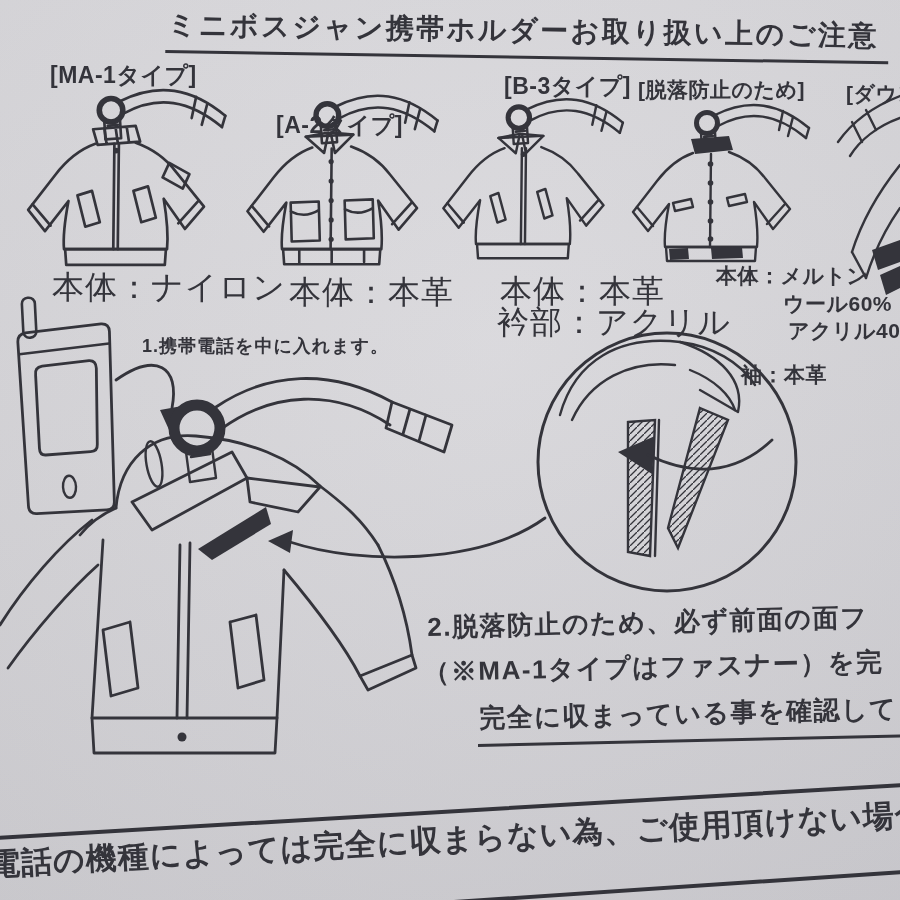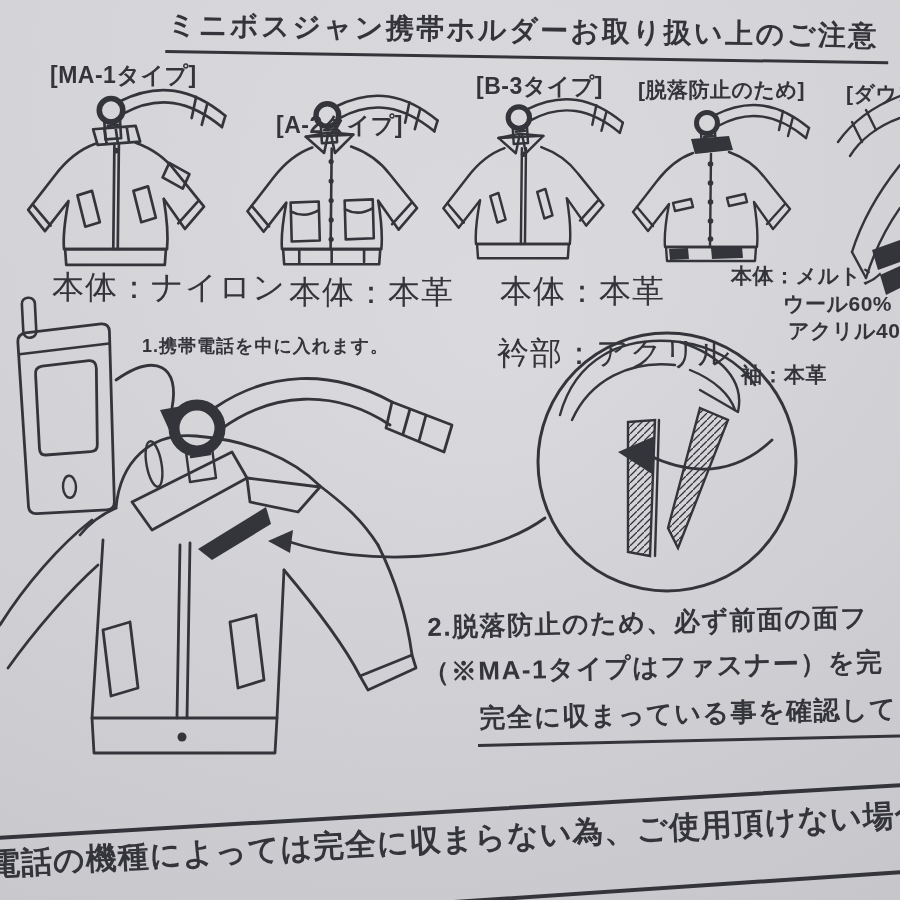--- a/index.html
+++ b/index.html
@@ -195,29 +195,29 @@
   <g>
     <path class="rule" d="M-4,838 L904,785"></path>
     <path class="rule" d="M424,904 L903,872"></path>
   </g>
 </svg>
 
 <div class="abs ink" id="page-title">ミニボスジャン携帯ホルダーお取り扱い上のご注意</div>
 
 <div class="abs type-label" style="left:50px;top:60px;">[MA-1タイプ]</div>
 <div class="abs type-label" style="left:276px;top:66px;margin-top:44px;">[A-2タイプ]</div>
-<div class="abs type-label" style="left:476px;top:71px;">[B-3タイプ]</div>
+<div class="abs type-label" style="left:504px;top:71px;">[B-3タイプ]</div>
 <div class="abs type-label" style="left:638px;top:76px;font-size:21px;">[脱落防止のため]</div>
 <div class="abs type-label" style="left:846px;top:80px;font-size:21px;">[ダウン</div>
 
 <div class="abs mat" style="left:52px;top:266px;">本体：ナイロン</div>
 <div class="abs mat" style="left:289px;top:271px;">本体：本革</div>
 <div class="abs mat" style="left:500px;top:270px;">本体：本革</div>
-<div class="abs mat" style="left:497px;top:301px;margin-top:31px;">衿部：アクリル</div>
-<div class="abs mat-sm" style="left:731px;top:262px;">本体：メルトン</div>
+<div class="abs mat" style="left:497px;top:301px;">衿部：アクリル</div>
+<div class="abs mat-sm" style="left:716px;top:262px;">本体：メルトン</div>
 <div class="abs mat-sm" style="left:783px;top:290px;text-align:right;">ウール60%</div>
 <div class="abs mat-sm" style="left:788px;top:317px;">アクリル40%</div>
 <div class="abs mat-sm" style="left:741px;top:361px;">袖：本革</div>
 
 <div class="abs step" id="step1">1.携帯電話を中に入れます。</div>
 
 <div class="abs step s2" id="step2-l1">2.脱落防止のため、必ず前面の面フ</div>
 <div class="abs step s2" id="step2-l2">（※MA-1タイプはファスナー）を完</div>
 <div class="abs step s2" id="step2-l3">完全に収まっている事を確認して</div>
 

